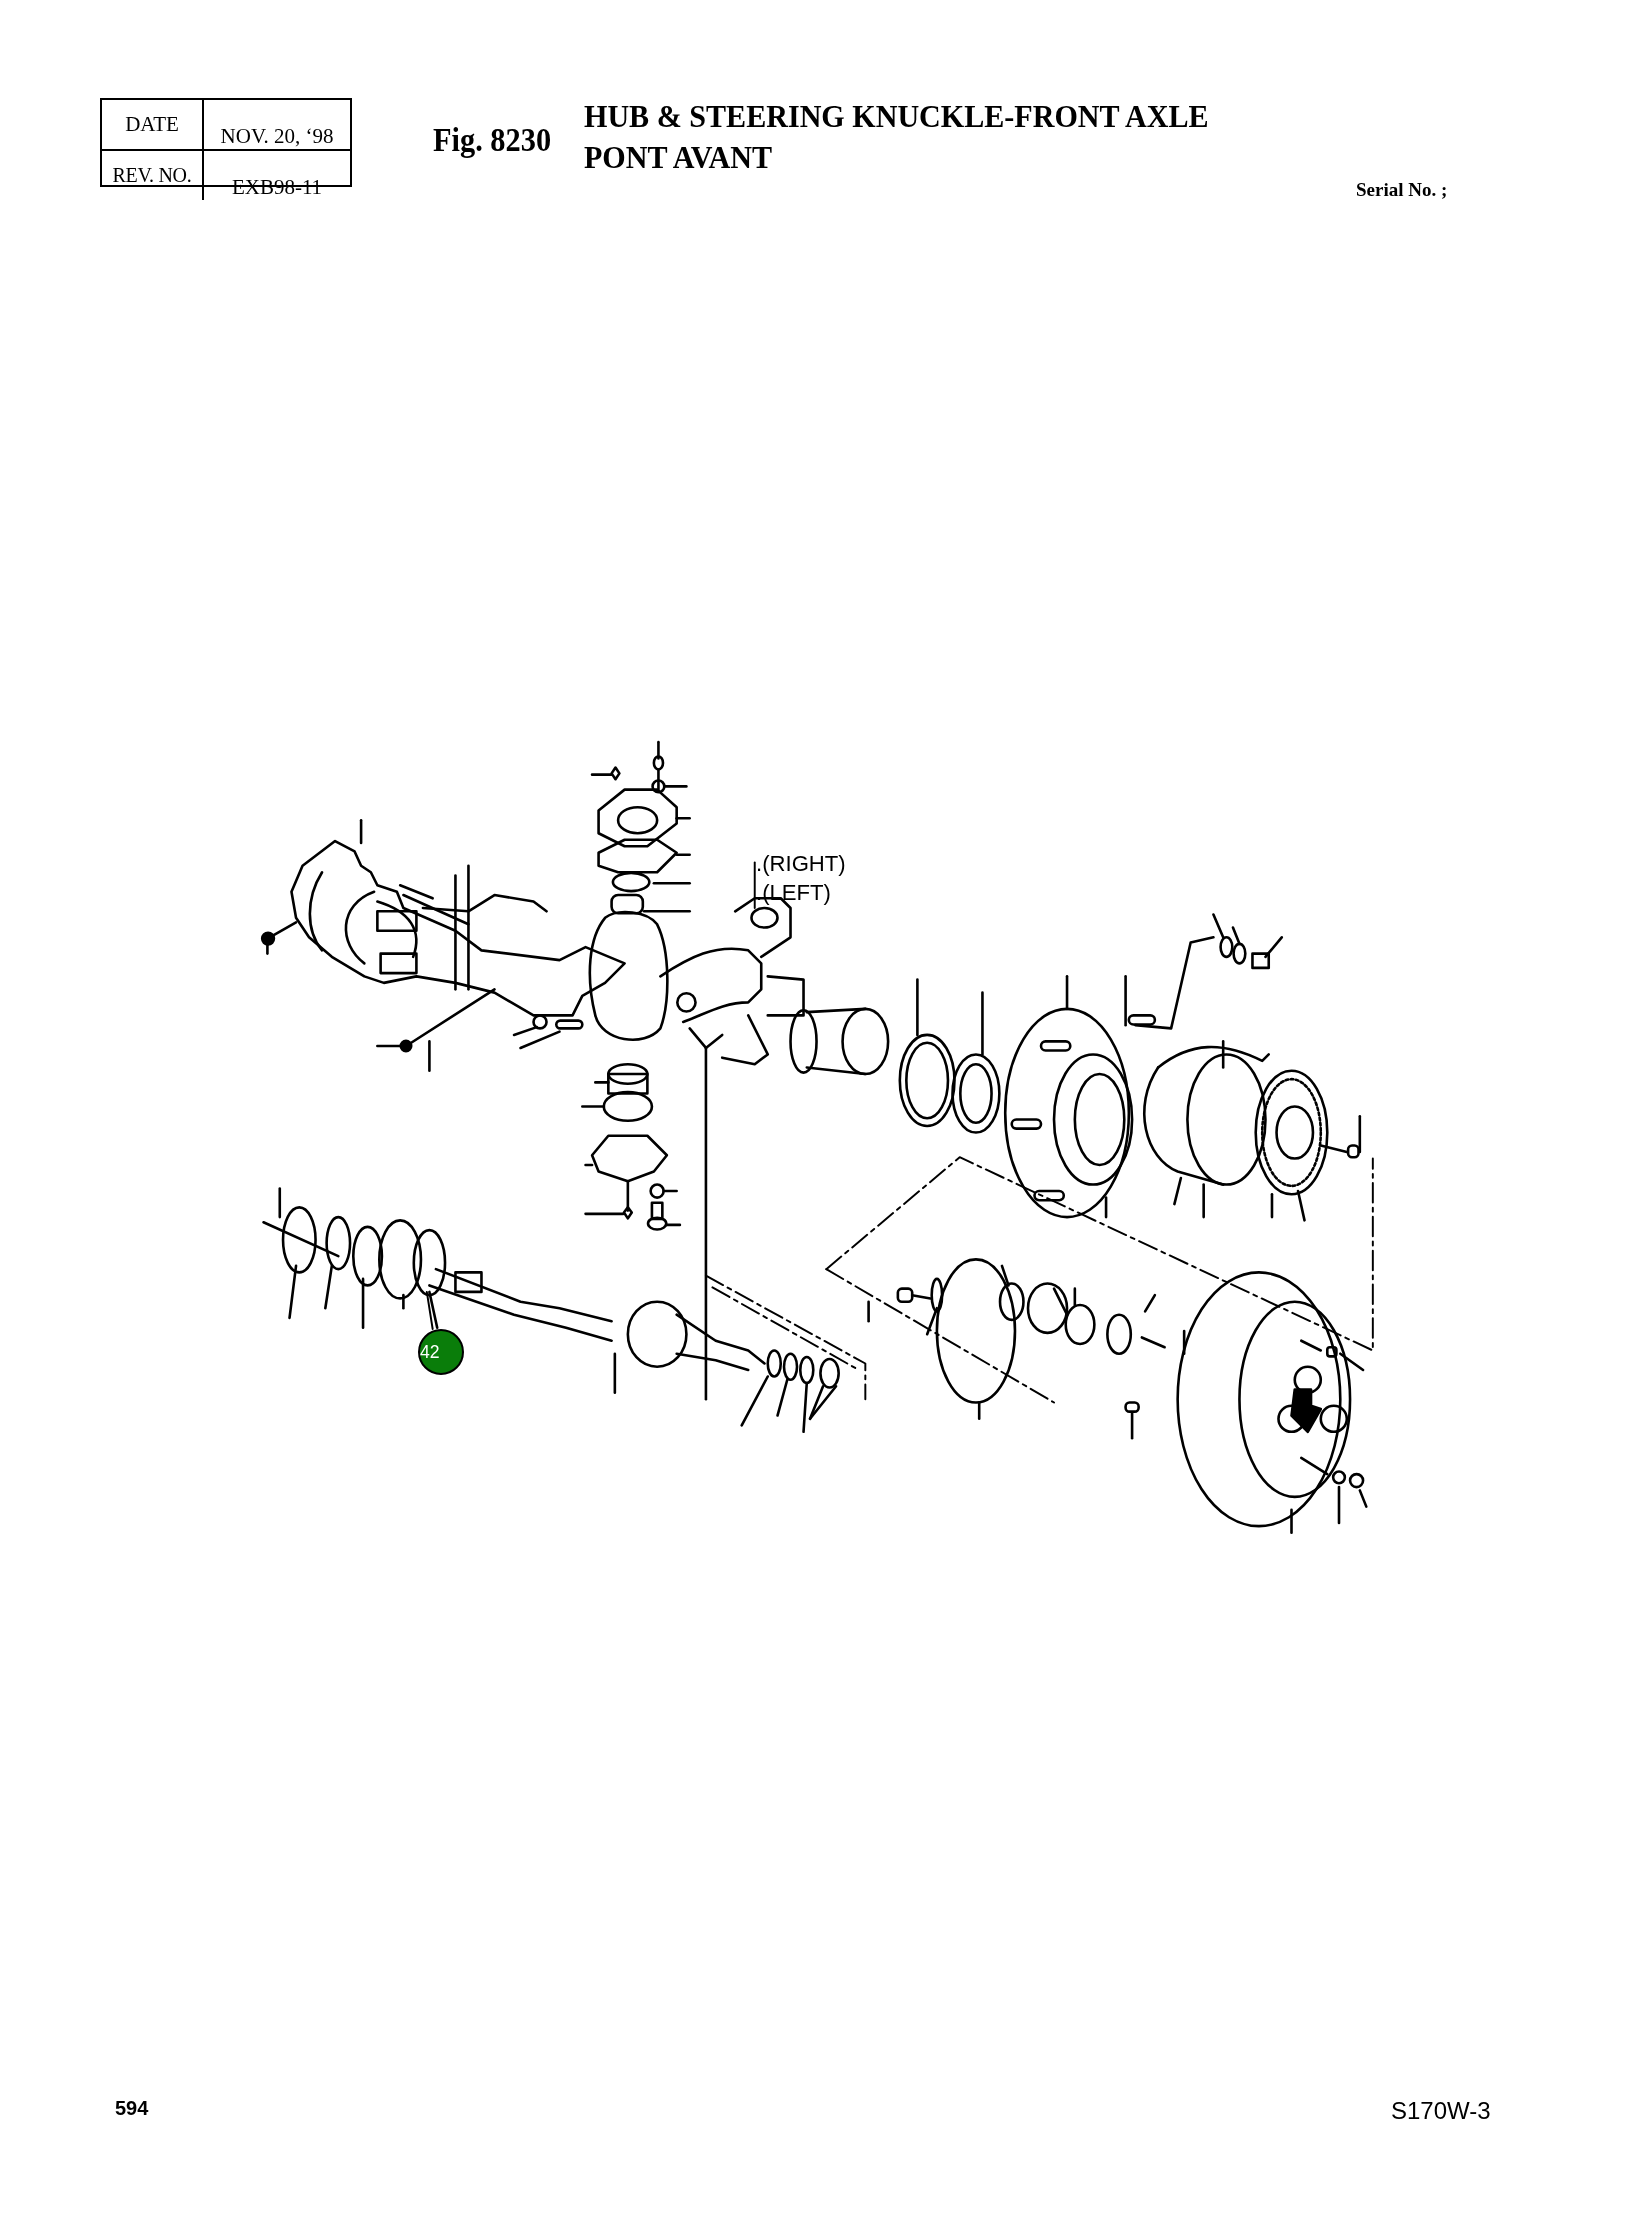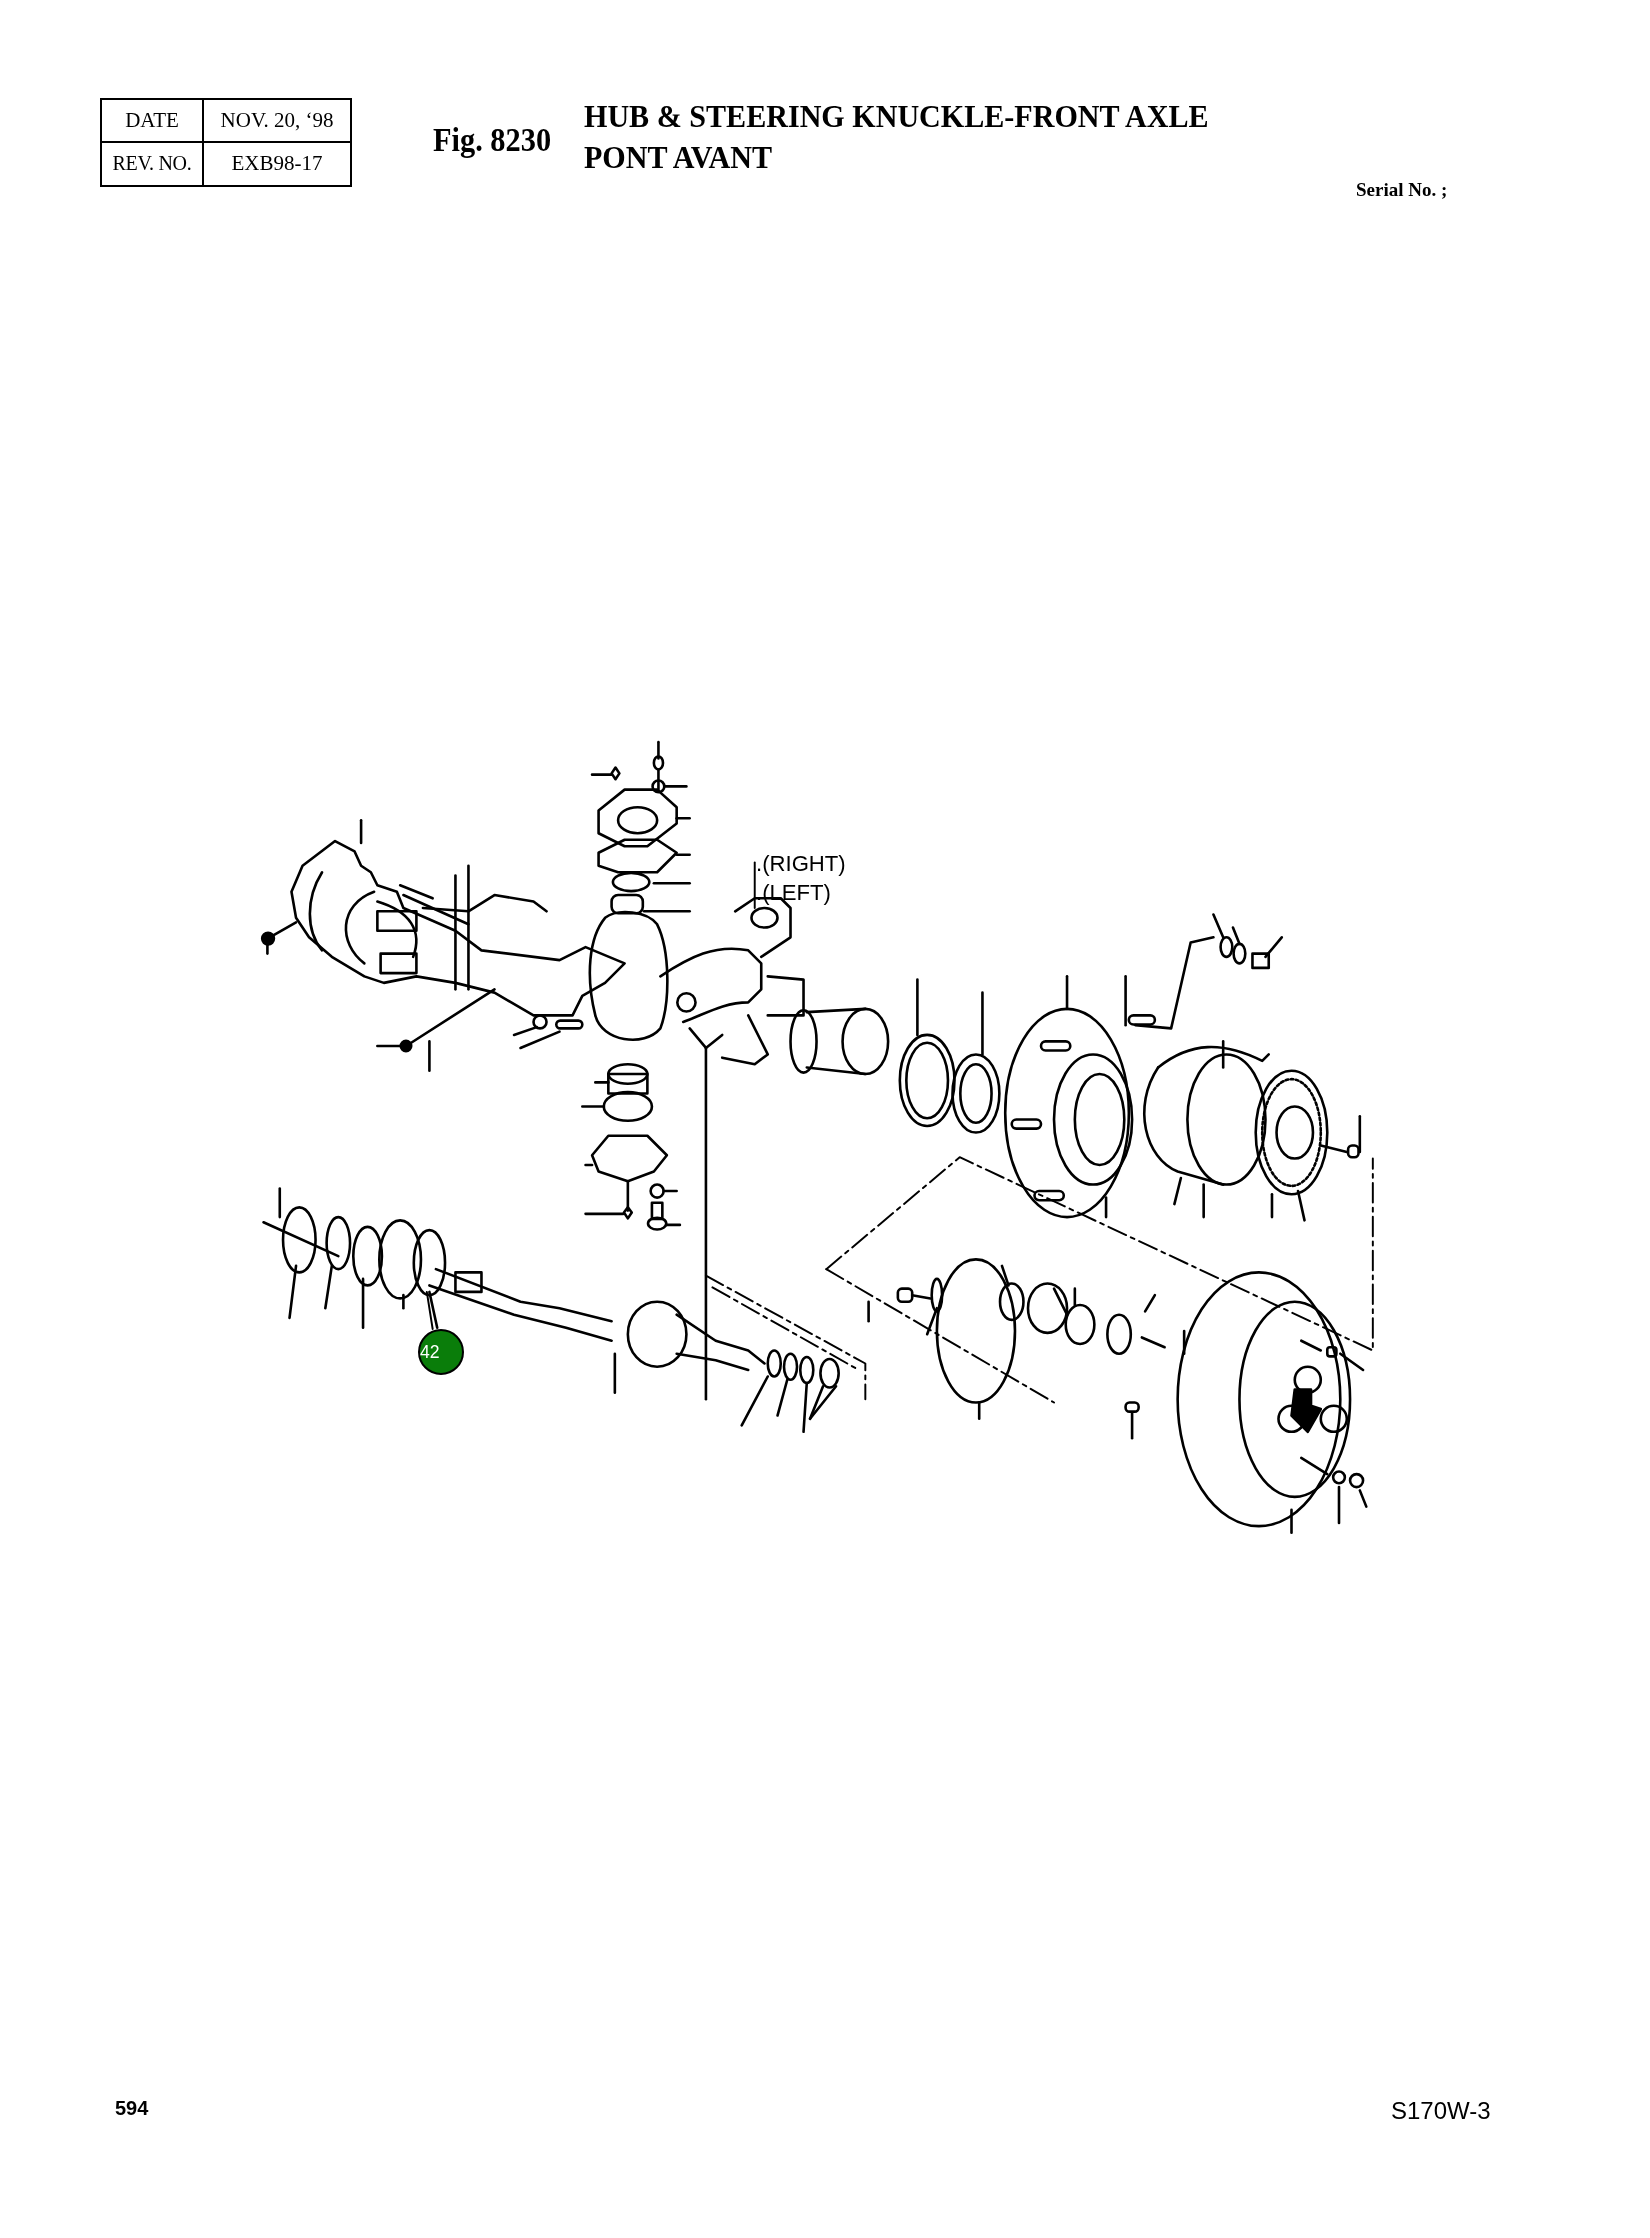--- a/index.html
+++ b/index.html
@@ -1,20 +1,20 @@
 <!DOCTYPE html>
 <html style="font-size:10.4px"><head>
 <meta charset="utf-8">
 <style>
   html, body { margin: 0; padding: 0; background: #ffffff; }
   body { width: 1650px; height: 2239px; position: relative; overflow: hidden; font-family: "Liberation Serif", "DejaVu Serif", serif; color: #000; }
 
   .rev-table { position: absolute; left: 100px; top: 98px; width: 252px; height: 89px; border: 2.6px solid #000; box-sizing: border-box; display: grid; grid-template-columns: 102px 1fr; grid-template-rows: 1fr 1fr; }
   .rev-table .cell { display: flex; align-items: center; justify-content: center; font-size: 21px; border-right: 2px solid #000; border-bottom: 2px solid #000; white-space: nowrap; }
-  .rev-table .cell.r { border-right: none; }
+  .rev-table .cell.r { border-right: none; margin-top: 24px; }
   .rev-table .cell.b { border-bottom: none; }
   .rev-table .cell.label { font-size: 20px; letter-spacing: -0.3px; }
 
   .fig-no { position: absolute; left: 433px; top: 122px; font-size: 33px; font-weight: bold; white-space: nowrap; transform: scaleX(0.92); transform-origin: left center; }
   .title-1 { position: absolute; left: 584px; top: 98px; font-size: 32px; font-weight: bold; white-space: nowrap; transform: scaleX(0.94); transform-origin: left center; }
   .title-2 { position: absolute; left: 584px; top: 139px; font-size: 32px; font-weight: bold; white-space: nowrap; transform: scaleX(0.94); transform-origin: left center; }
   .serial { position: absolute; left: 1308px; top: 179px; font-size: 19px; font-weight: bold; white-space: nowrap; margin-left: 48px; }
 
   .diagram { position: absolute; left: 0; top: 0; width: 1650px; height: 2239px; }
   .note { font-family: "Liberation Sans", "DejaVu Sans", sans-serif; font-size: 34px; }
@@ -24,21 +24,21 @@
   .page-no { position: absolute; left: 115px; top: 2097px; font-family: Liberation Sans, sans-serif; font-weight: bold; font-size: 20px; }
   .model { position: absolute; left: 1391px; top: 2097px; font-family: "Liberation Sans", "DejaVu Sans", sans-serif; font-weight: normal; font-size: 24px; }
 </style>
 </head>
 <body>
 
 <div class="rev-table">
   <div class="cell">DATE</div>
   <div class="cell r">NOV. 20, ‘98</div>
   <div class="cell b label">REV. NO.</div>
-  <div class="cell r b">EXB98-17</div>
+  <div class="cell r b">EXB98-11</div>
 </div>
 
 <div class="fig-no">Fig. 8230</div>
 <div class="title-1">HUB &amp; STEERING KNUCKLE-FRONT AXLE</div>
 <div class="title-2">PONT AVANT</div>
 <div class="serial">Serial No. ;</div>
 
 <svg class="diagram" viewBox="0 0 2536 3440" xmlns="http://www.w3.org/2000/svg">
   <g fill="none" stroke="#000" stroke-width="4" stroke-linecap="round" stroke-linejoin="round">
 

